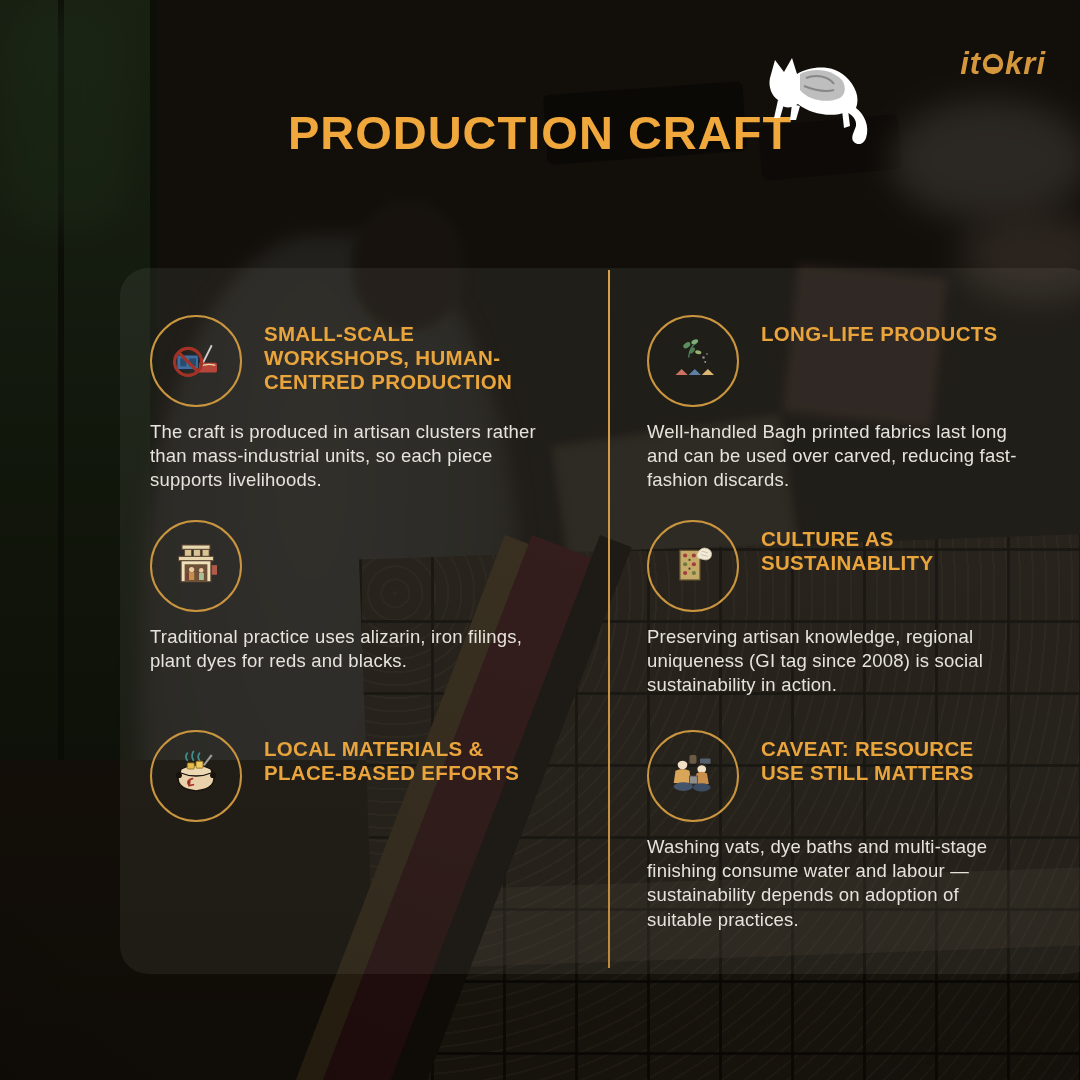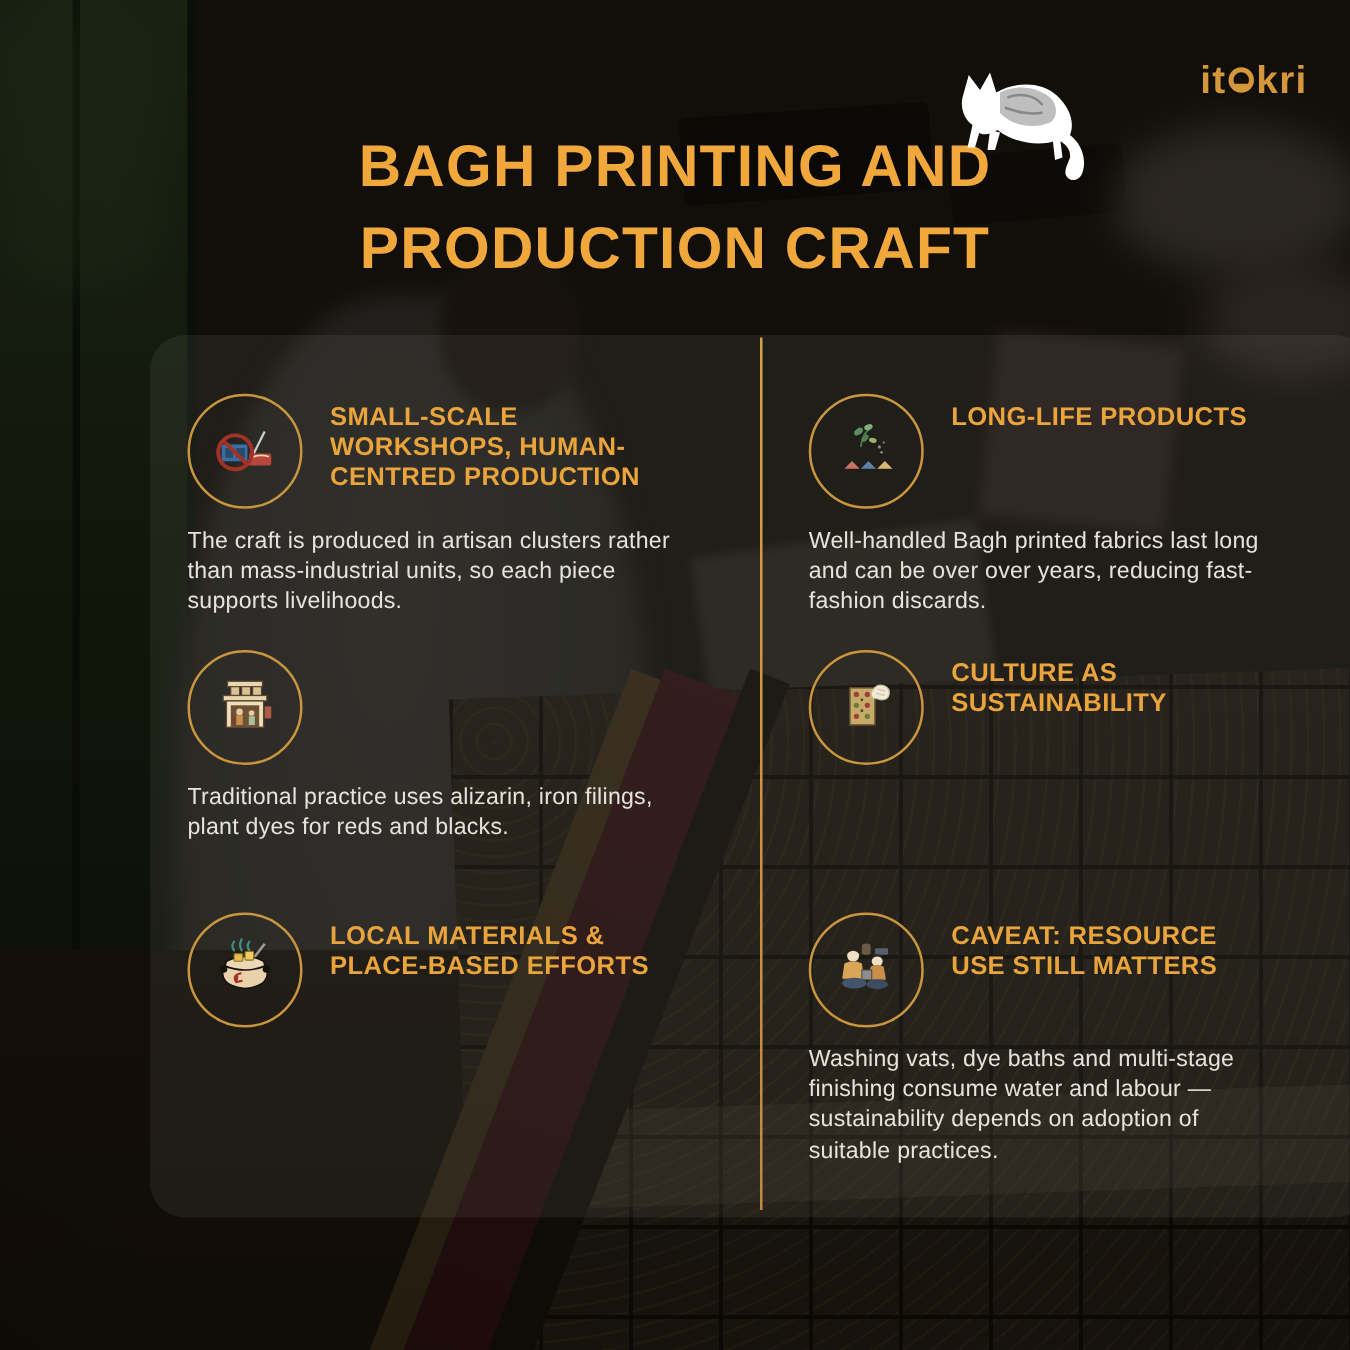--- a/index.html
+++ b/index.html
@@ -37,21 +37,21 @@
   .stripe-tan{left:505px;top:535px;width:26px;height:640px;background:linear-gradient(180deg,#4c3c22,#3a2d18);transform:rotate(21deg);transform-origin:top left;}
   .stripe-red{left:532px;top:535px;width:66px;height:650px;background:linear-gradient(180deg,#421317,#2d0d11);transform:rotate(21deg);transform-origin:top left;}
   .stripe-dark{left:600px;top:535px;width:34px;height:650px;background:#120d09;transform:rotate(21deg);transform-origin:top left;}
   .floor{left:0;top:760px;width:400px;height:320px;background:linear-gradient(180deg,#1b130c,#140e08);}
   
   .overlay{position:absolute;inset:0;background:rgba(12,9,6,.50);}
   .vignette{position:absolute;inset:0;background:radial-gradient(125% 125% at 50% 42%,rgba(0,0,0,0) 48%,rgba(0,0,0,.42) 100%);}
   
   .content{position:absolute;inset:0;z-index:5;}
   .logo{position:absolute;top:46px;right:34px;display:flex;align-items:center;
-    color:#d4973c;font-weight:bold;font-size:31px;letter-spacing:1px;}
+    color:#d4973c;font-weight:bold;font-size:31px;letter-spacing:1px;font-style:italic;}
   .logo .o{display:inline-block;margin:0 1px;}
   .cat{position:absolute;left:748px;top:52px;width:138px;height:104px;z-index:7;}
   .title{position:absolute;left:0;top:100px;width:100%;text-align:center;z-index:6;
     color:#f0a73c;font-weight:bold;font-size:47px;line-height:65px;letter-spacing:1px;}
   .panel{position:absolute;left:120px;top:268px;width:976px;height:706px;
     background:rgba(243,238,228,.065);border-radius:28px;}
   .divider{position:absolute;left:50%;top:2px;bottom:6px;width:2px;
     background:linear-gradient(180deg,#d8a049,#c08a3e);}
   .cols{position:absolute;left:30px;top:47px;right:18px;bottom:20px;display:flex;}
   .col{display:grid;grid-template-rows:205px 210px auto;align-content:start;}
@@ -113,21 +113,20 @@
         <path d="M22 26 L27 8 L36 20 L44 6 L49 22 C62 14 84 12 97 24 C108 34 112 46 108 56 C116 62 122 74 118 86 C116 92 110 94 106 90 C102 86 106 80 108 74 C109 68 104 62 98 60 C84 66 62 62 50 52 C40 58 34 56 30 48 C24 44 20 35 22 26 Z" fill="#ffffff"></path>
         <path d="M30 48 L26 66 L32 66 L36 52 Z" fill="#ffffff"></path>
         <path d="M44 52 L42 68 L48 68 L52 54 Z" fill="#ffffff"></path>
         <path d="M94 58 L96 76 L102 74 L100 58 Z" fill="#ffffff"></path>
         <path d="M52 22 C64 16 82 16 94 28 C98 34 98 42 92 46 C78 52 60 48 52 38 Z" fill="#a8a8a8" opacity="0.75"></path>
         <path d="M58 26 C68 22 80 24 86 32 M56 34 C66 38 78 40 86 38" stroke="#6f6f6f" stroke-width="2" fill="none" opacity="0.7"></path>
       </svg>
     </div>
 
     <div class="title">
-      <div>BAGH PRINTING AND</div>
       <div>PRODUCTION CRAFT</div>
     </div>
 
     <div class="panel">
       <div class="divider"></div>
       <div class="cols">
 
         <div class="col left">
 
           <div class="feature">
@@ -207,21 +206,21 @@
                   <circle cx="44" cy="28" r="1.4" fill="#8f8f8f"></circle>
                   <circle cx="48" cy="24" r="1.1" fill="#707070"></circle>
                   <circle cx="46" cy="33" r="1.1" fill="#a0a0a0"></circle>
                   <polygon points="12,48 19,41 26,48" fill="#cb7263"></polygon>
                   <polygon points="27,48 34,41 41,48" fill="#5d80a8"></polygon>
                   <polygon points="42,48 49,41 56,48" fill="#dcb774"></polygon>
                 </svg>
               </div>
               <div class="f-title">LONG-LIFE PRODUCTS</div>
             </div>
-            <div class="f-body">Well-handled Bagh printed fabrics last long and can be over over years, reducing fast-fashion discards.</div>
+            <div class="f-body">Well-handled Bagh printed fabrics last long and can be used over carved, reducing fast-fashion discards.</div>
           </div>
 
           <div class="feature">
             <div class="f-head">
               <div class="icon-circle">
                 <svg width="56" height="56" viewBox="0 0 64 64">
                   <rect x="17" y="14" width="23" height="34" fill="#c6ab68" stroke="#5f4f30" stroke-width="1.4"></rect>
                   <circle cx="23" cy="20" r="2.4" fill="#a03e3e"></circle>
                   <circle cx="33" cy="20" r="2.4" fill="#a03e3e"></circle>
                   <circle cx="23" cy="30" r="2.4" fill="#6d7b43"></circle>
@@ -229,20 +228,21 @@
                   <circle cx="23" cy="40" r="2.4" fill="#a03e3e"></circle>
                   <circle cx="33" cy="40" r="2.4" fill="#6d7b43"></circle>
                   <circle cx="28" cy="25" r="1.3" fill="#4a452e"></circle>
                   <circle cx="28" cy="35" r="1.3" fill="#4a452e"></circle>
                   <path d="M38 16 q4 -6 10 -4 q6 2 5 8 q-1 5 -7 5 l-8 -2 q-3 -3 0 -7 Z" fill="#f2ead6" stroke="#c9bfa4" stroke-width="1"></path>
                   <path d="M42 15 l7 2 M41 19 l8 2" stroke="#c9bfa4" stroke-width="1" fill="none"></path>
                 </svg>
               </div>
               <div class="f-title">CULTURE AS SUSTAINABILITY</div>
             </div>
+            <div class="f-body">Preserving artisan knowledge, regional uniqueness (GI tag since 2008) is social sustainability in action.</div>
           </div>
 
           <div class="feature">
             <div class="f-head">
               <div class="icon-circle">
                 <svg width="56" height="56" viewBox="0 0 64 64">
                   <rect x="28" y="8" width="8" height="10" rx="2" fill="#6b5a44"></rect>
                   <rect x="40" y="12" width="12" height="6" rx="1" fill="#55606e"></rect>
                   <circle cx="20" cy="19" r="5.5" fill="#f0e0c6"></circle>
                   <path d="M14.5 17 q5.5 -5 11 0 l0 -3 q-5.5 -4 -11 0 Z" fill="#2a2420"></path>

